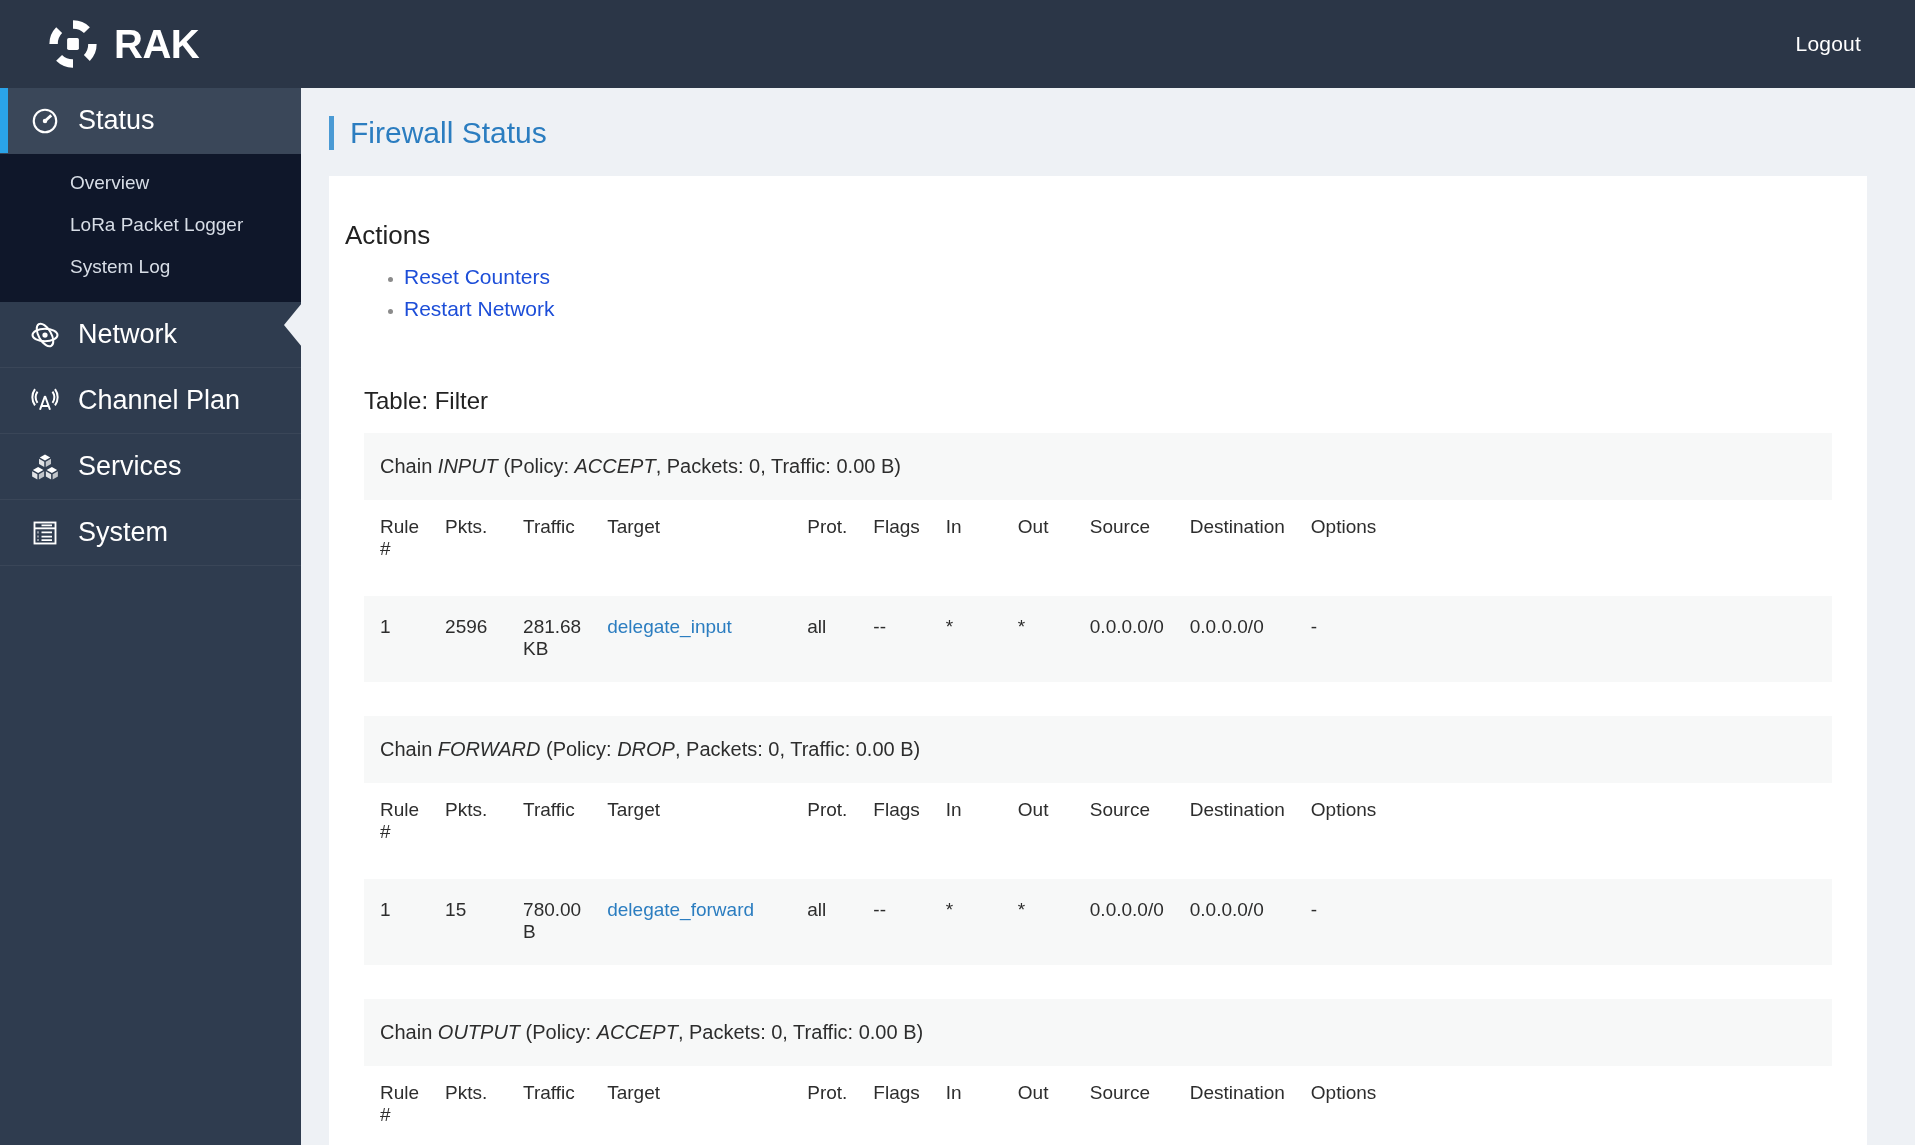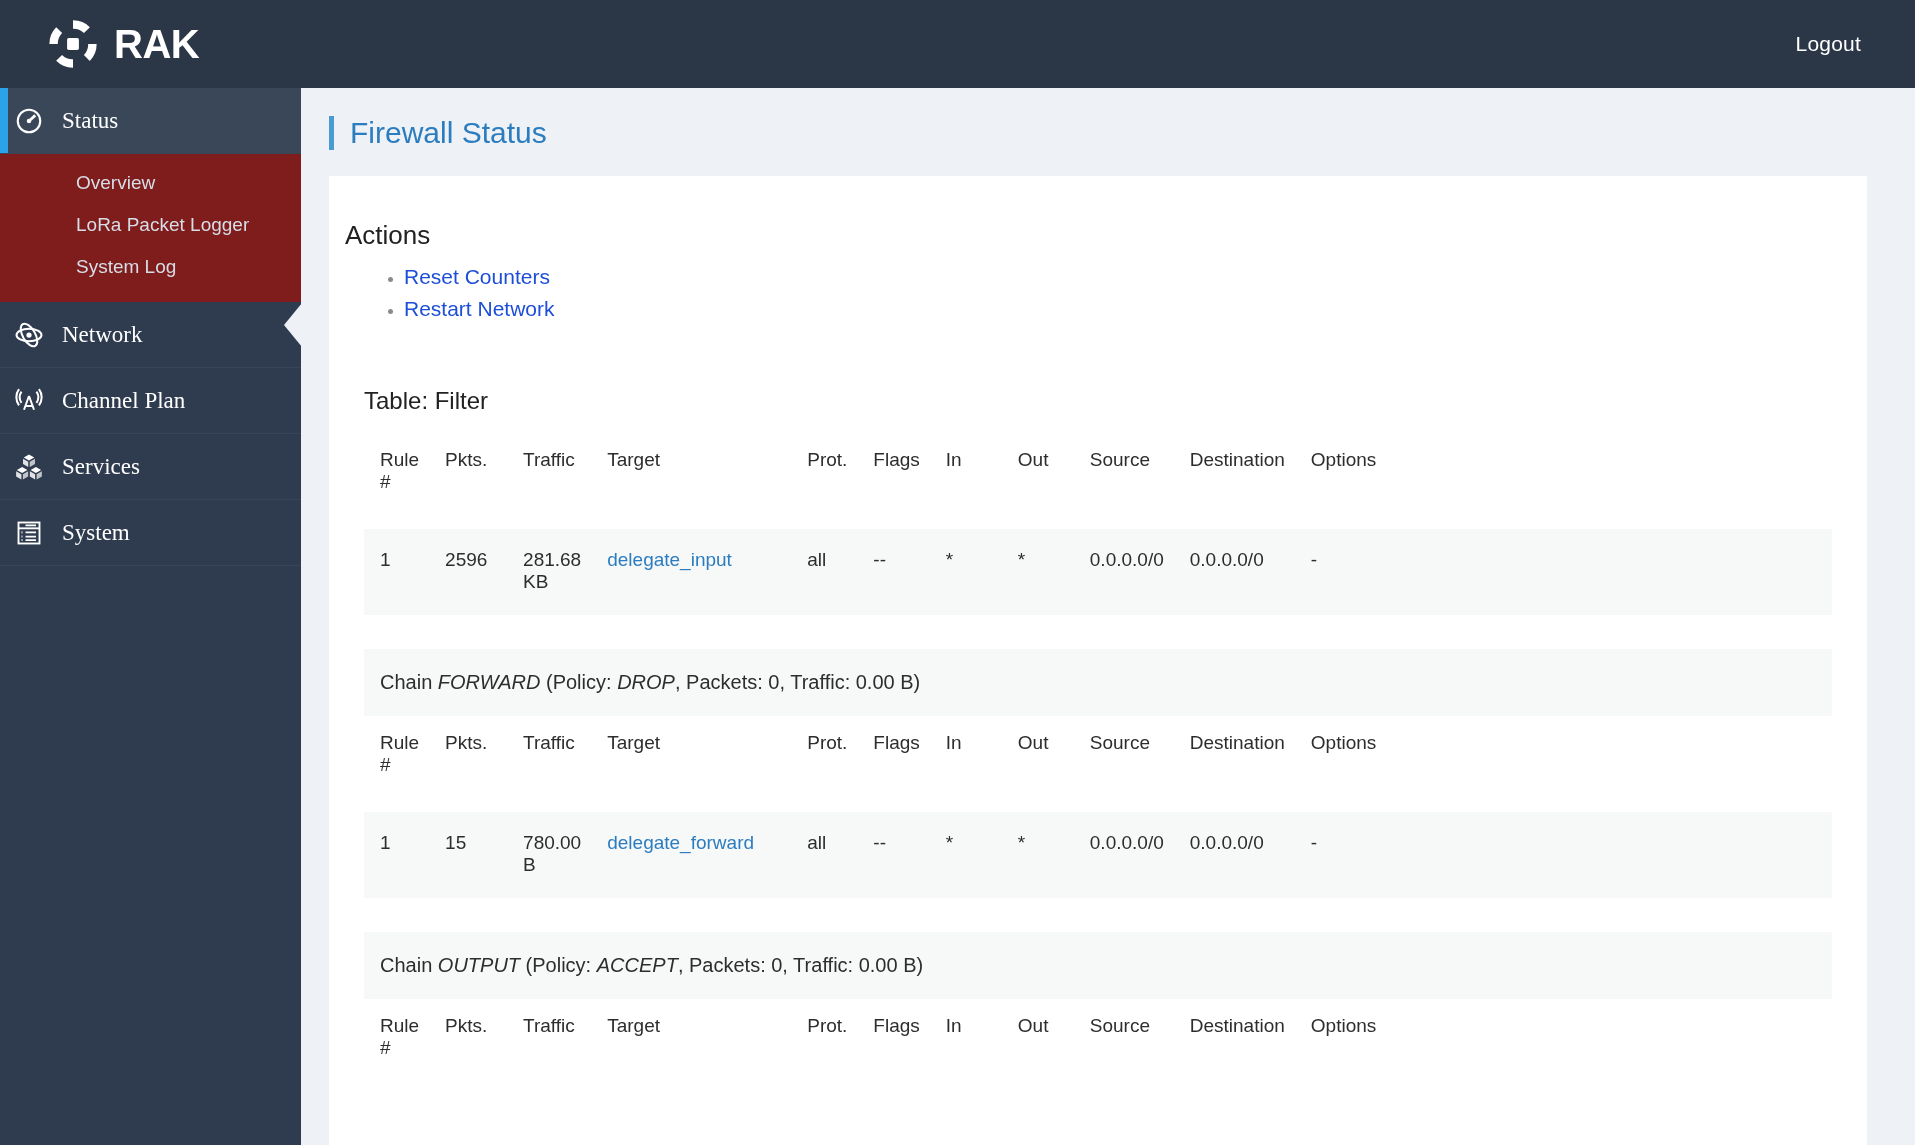--- a/index.html
+++ b/index.html
@@ -36,38 +36,38 @@
   .body-wrap { flex: 1; display: flex; min-height: 0; }
 
   
   .sidebar {
     width: 301px; min-width: 301px;
     background: #2f3c4f;
     position: relative;
   }
   .nav-main {
     display: flex; align-items: center;
-    height: 66px; padding-left: 12px;
-    color: #ffffff; font-size: 23px;
+    height: 66px; padding-left: 28px;
+    color: #ffffff; font-size: 27px;
     border-bottom: 1px solid #3a4658;
-    position: relative; cursor: pointer; font-family: Liberation Serif, serif;
+    position: relative; cursor: pointer;
   }
   .nav-main .ico {
     width: 34px; min-width: 34px; height: 30px;
     margin-right: 16px; display: flex;
     align-items: center; justify-content: center;
   }
   .nav-main.active {
     background: #3a4759;
   }
   .nav-main.active::before {
     content: ""; position: absolute; left: 0; top: 0;
     width: 8px; height: 100%; background: #2aa3e8;
   }
-  .subnav { background: #7f1d1d; padding: 8px 0 14px 16px; position: relative; }
+  .subnav { background: #0f172a; padding: 8px 0 14px 10px; position: relative; }
   .subnav-item {
     color: #d7dde6; font-size: 19px;
     padding: 10px 0 10px 60px;
     cursor: pointer;
   }
   .subnav-item.selected { color: #ffffff; }
   
   .subnav-arrow {
     position: absolute; right: -1px; top: 215px;
     width: 0; height: 0;
@@ -260,20 +260,28 @@
         <li>
           <a href="#">Restart Network</a>
         </li>
       </ul>
 
       <h2 class="table-title">Table: Filter</h2>
 
       <table class="fw">
         <tbody>
 
+          <tr class="chain-head">
+            <td colspan="11">
+              <span>Chain</span>
+              <span class="em">INPUT</span>
+              <span>(Policy:</span>
+              <span class="em">ACCEPT</span><span>, Packets: 0, Traffic: 0.00 B)</span>
+            </td>
+          </tr>
           <tr class="col-head">
             <td class="c-rule">Rule #</td>
             <td class="c-pkts">Pkts.</td>
             <td class="c-traffic">Traffic</td>
             <td class="c-target">Target</td>
             <td class="c-prot">Prot.</td>
             <td class="c-flags">Flags</td>
             <td class="c-in">In</td>
             <td class="c-out">Out</td>
             <td class="c-src">Source</td>

